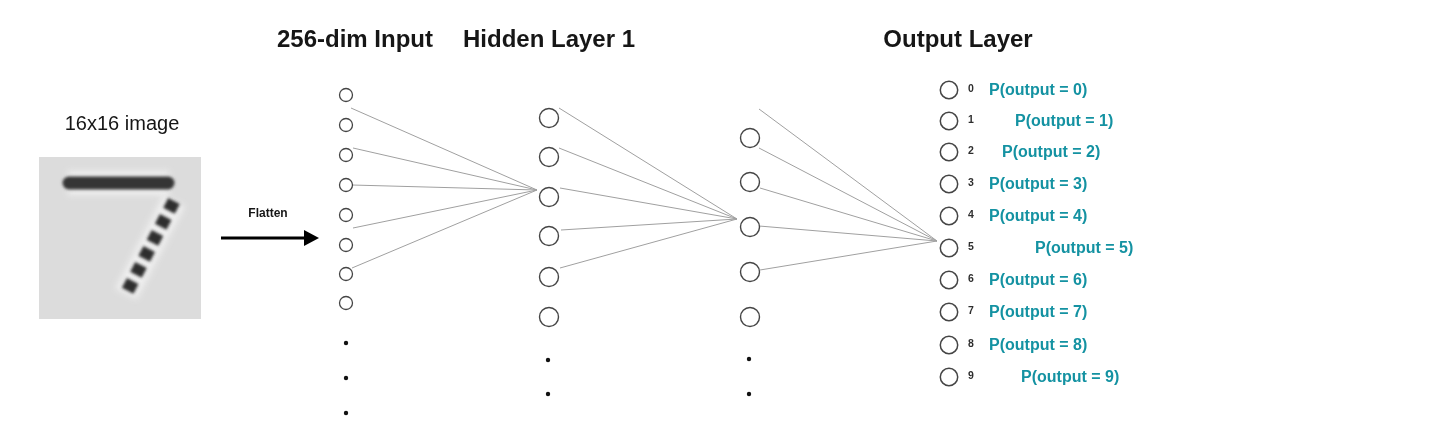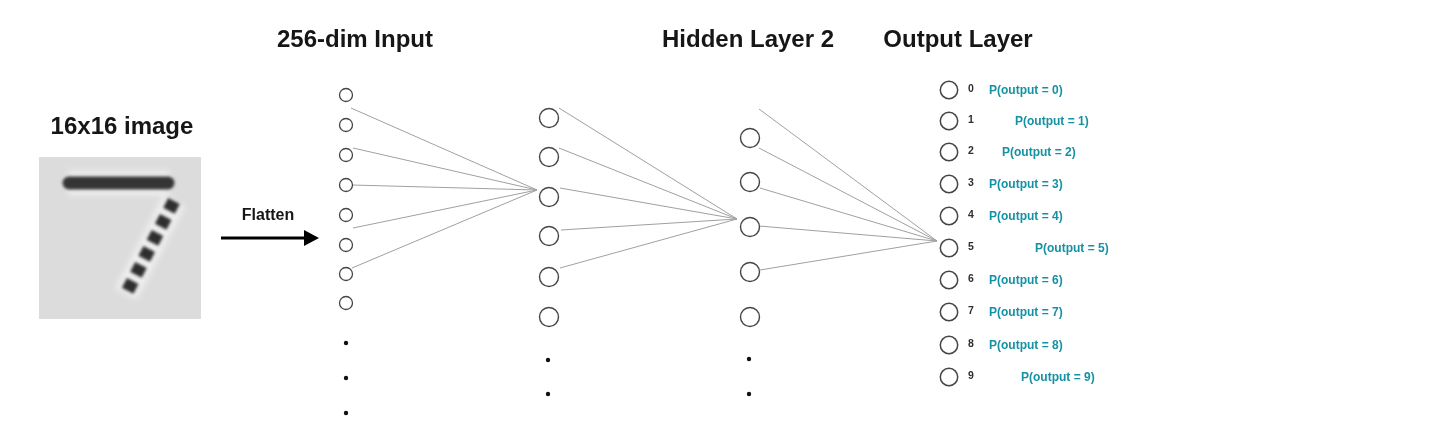--- a/index.html
+++ b/index.html
@@ -6,38 +6,38 @@
   .canvas{
     position:relative;width:1256px;height:448px;background:#ffffff;overflow:hidden;
     font-family:"Liberation Sans","DejaVu Sans",sans-serif;
   }
   .hdr{
     position:absolute;transform:translateX(-50%);
     font-size:24px;font-weight:700;color:var(--text,#161616);white-space:nowrap;
   }
   .caption{
     position:absolute;transform:translateX(-50%);
-    font-size:24px;font-weight:700;color:var(--text,#161616);white-space:nowrap;
+    font-size:20px;font-weight:400;color:var(--text,#161616);white-space:nowrap;
   }
   .digit-image{
     position:absolute;left:39px;top:157px;width:162px;height:162px;
     background:var(--imgbg,#dcdcdc);
   }
   .flatten{
     position:absolute;transform:translateX(-50%);
-    font-size:16px;font-weight:700;color:var(--text,#161616);white-space:nowrap;
+    font-size:12px;font-weight:700;color:var(--text,#161616);white-space:nowrap;
   }
   #net-svg{position:absolute;left:0;top:0;}
   .out-idx{
     position:absolute;transform:translate(-50%,-50%);
     font-size:10.5px;font-weight:600;color:#2e2e2e;
   }
   .out-label{
     position:absolute;transform:translateY(-50%);
-    font-size:12px;font-weight:700;color:var(--teal,#1492a2);white-space:nowrap;
+    font-size:16px;font-weight:700;color:var(--teal,#1492a2);white-space:nowrap;
   }
 </style>
 </head>
 <body>
 
 <div class="canvas" id="canvas" style="--teal: #1492a2; --text: #161616; --imgbg: #dcdcdc;">
 
   <svg id="net-svg" width="1440" height="448" viewBox="0 0 1440 448">
       <line x1="351" y1="108" x2="537" y2="190" stroke="#a0a0a0" stroke-width="1"></line>
       <line x1="353" y1="148" x2="537" y2="190" stroke="#a0a0a0" stroke-width="1"></line>
@@ -88,21 +88,21 @@
       <circle cx="949" cy="184" r="8.7" fill="#fff" stroke="#454545" stroke-width="1.5"></circle>
       <circle cx="949" cy="216" r="8.7" fill="#fff" stroke="#454545" stroke-width="1.5"></circle>
       <circle cx="949" cy="248" r="8.7" fill="#fff" stroke="#454545" stroke-width="1.5"></circle>
       <circle cx="949" cy="280" r="8.7" fill="#fff" stroke="#454545" stroke-width="1.5"></circle>
       <circle cx="949" cy="312" r="8.7" fill="#fff" stroke="#454545" stroke-width="1.5"></circle>
       <circle cx="949" cy="345" r="8.7" fill="#fff" stroke="#454545" stroke-width="1.5"></circle>
       <circle cx="949" cy="377" r="8.7" fill="#fff" stroke="#454545" stroke-width="1.5"></circle>
     </svg>
 
   <div class="hdr" style="left:355px;top:25px;">256-dim Input</div>
-  <div class="hdr" style="left:748px;top:25px;">Hidden Layer 2</div>
+  <div class="hdr" style="left:549px;top:25px;">Hidden Layer 1</div>
   <div class="hdr" style="left:958px;top:25px;">Output Layer</div>
 
   <div class="caption" style="left:122px;top:112px;">16x16 image</div>
 
   <div class="digit-image">
     <svg width="162" height="162" viewBox="0 0 162 162">
       <defs>
         <filter id="soft" x="-40%" y="-40%" width="180%" height="180%">
             <feGaussianBlur stdDeviation="1.7"></feGaussianBlur>
           </filter>

